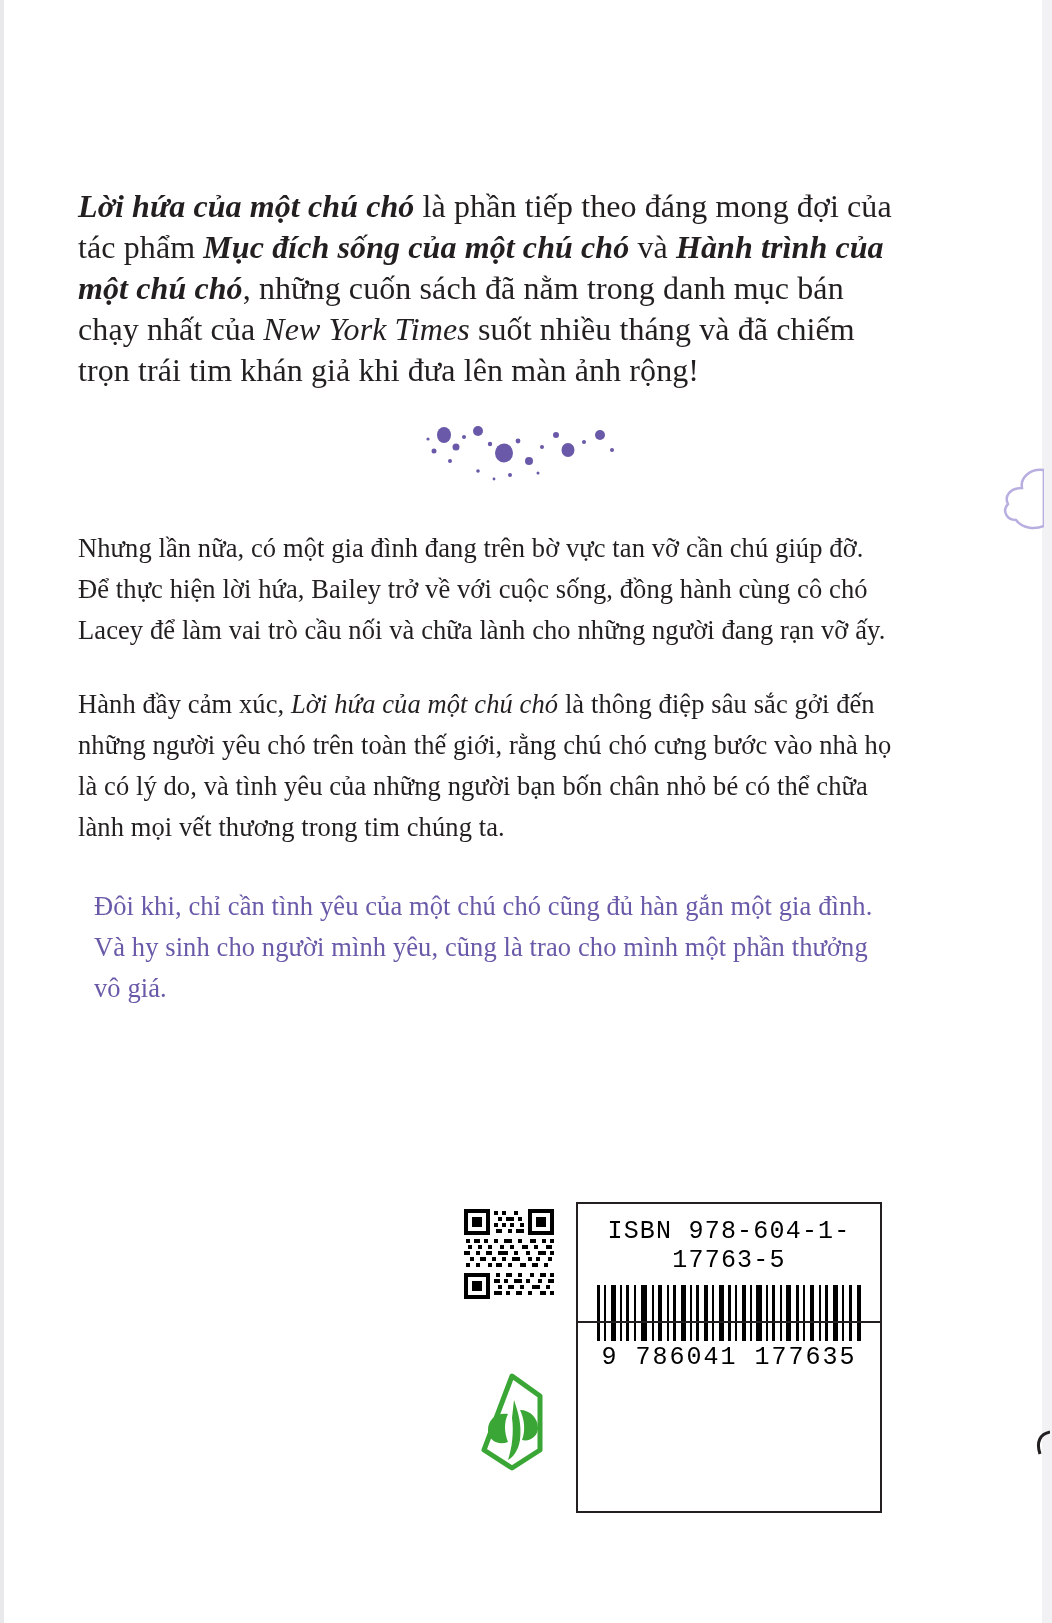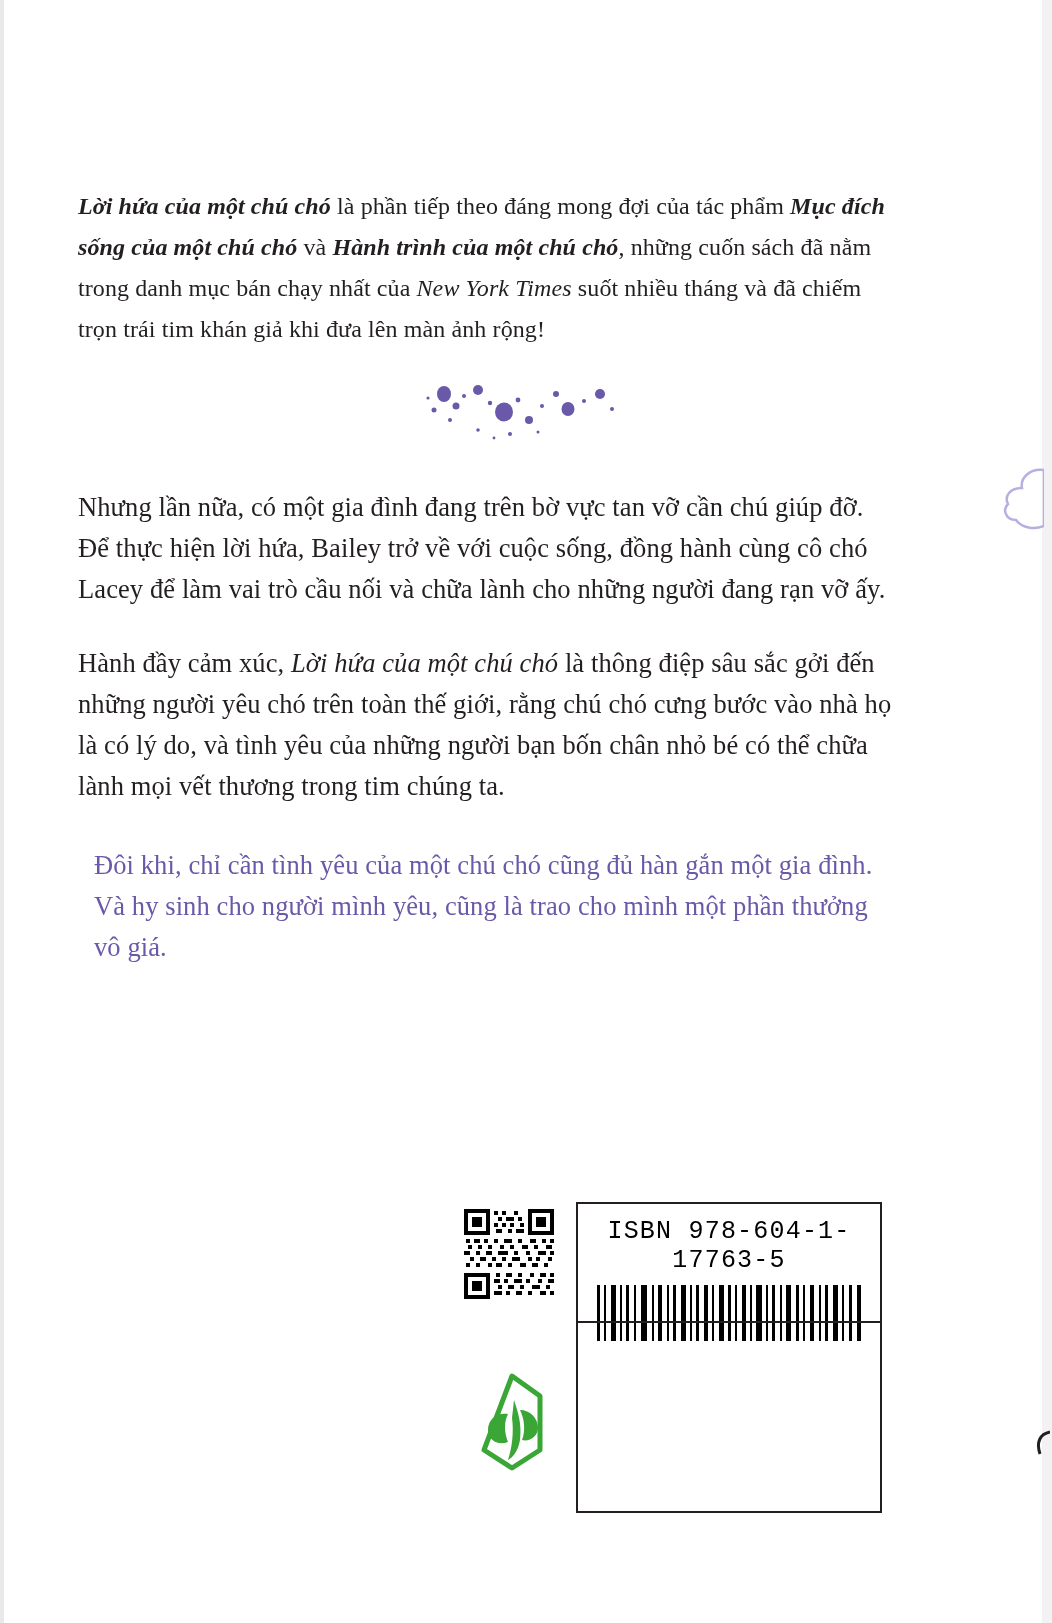--- a/index.html
+++ b/index.html
@@ -41,21 +41,21 @@
 
   p {
     margin: 0;
     font-size: 26.5px;
     line-height: 41px;
     color: #231f20;
     letter-spacing: 0.1px;
   }
 
   .lead {
-    font-size: 24px;
+    font-size: 32px;
     line-height: 41px;
   }
   .lead b, .lead .bi {
     font-weight: bold;
     font-style: italic;
   }
   .it { font-style: italic; }
 
   .para { margin-top: 33px; }
 
@@ -339,20 +339,21 @@
             <rect x="217" y="0" width="4" height="56"></rect>
             <rect x="226" y="0" width="2" height="56"></rect>
             <rect x="232" y="0" width="3" height="56"></rect>
             <rect x="240" y="0" width="5" height="56"></rect>
             <rect x="249" y="0" width="2" height="56"></rect>
             <rect x="256" y="0" width="3" height="56"></rect>
             <rect x="264" y="0" width="4" height="56"></rect>
           </g>
         </svg>
       </div>
+      <div class="barcode-digits">9 786041 177635</div>
       <div class="isbn-divider"></div>
     </div>
 
     <div class="logo">
       <svg width="104" height="104" viewBox="0 0 104 104" aria-hidden="true">
         <g fill="none" stroke="#3aa635" stroke-width="5" stroke-linejoin="round">
           <path d="M52 6 L80 26 L80 80 L52 98 L24 80 Z"></path>
         </g>
         <g fill="#3aa635">
           <path d="M54 30 C58 42, 62 54, 60 70 C58 82, 52 88, 48 90 C52 78, 54 62, 52 48 Z"></path>

